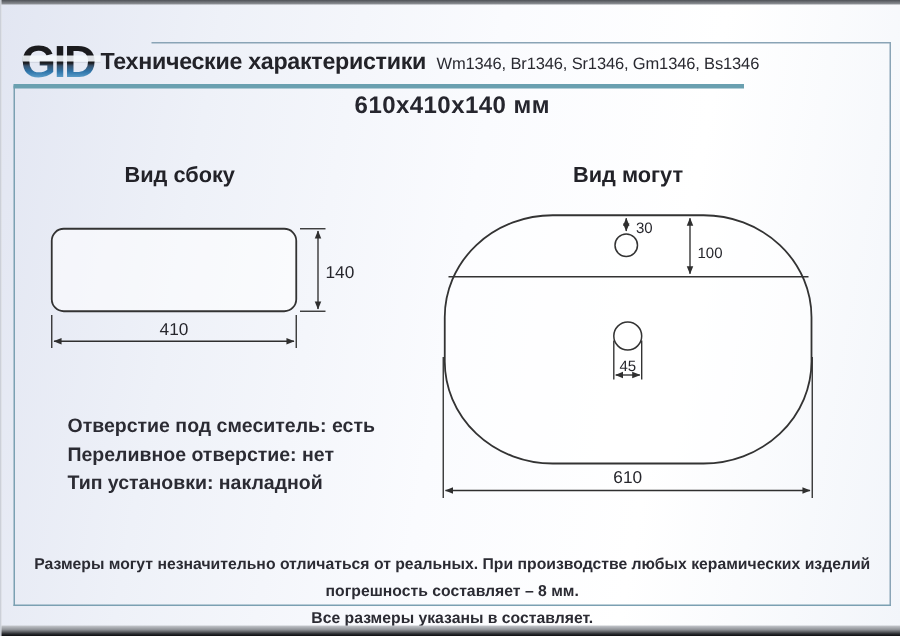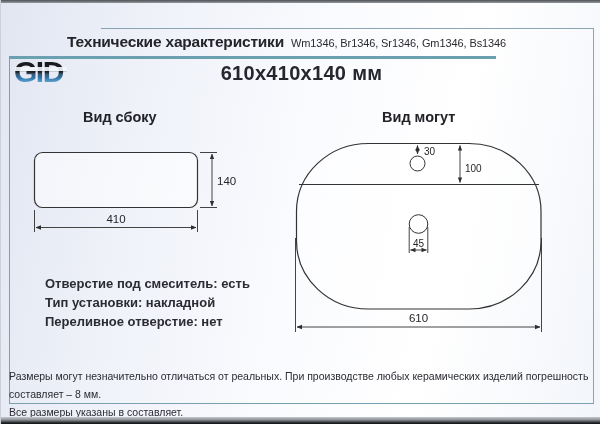--- a/index.html
+++ b/index.html
@@ -20,52 +20,52 @@
   .bottom-band { position:absolute; left:0; bottom:0; width:600px; height:7px;
     background:linear-gradient(180deg,#c6c9ce 0%,#8e9196 40%,#2a2c30 80%,#0d0e10 100%); }
   
   .header-frame { position:absolute; left:100px; top:28px; width:493px; height:376px;
     border-top:1.5px solid var(--frame,#8aa4b6); border-right:1.5px solid var(--frame,#8aa4b6); }
   .content-box { position:absolute; left:8px; top:57px; width:585px; height:347px;
     border-left:1.5px solid var(--box,#7ba0b2); border-bottom:1.5px solid var(--box,#7ba0b2); }
   .title-underline { position:absolute; left:8px; top:56px; width:487px; height:2.5px;
     background:var(--underline,#6aa0b0); }
   
-  .logo { position:absolute; left:13px; top:26px; width:60px; height:32px;margin-top:30px; }
+  .logo { position:absolute; left:13px; top:26px; width:60px; height:32px; }
   .logo-text {
     font-size:30px; font-weight:800; letter-spacing:-1.5px; line-height:32px;
     background:linear-gradient(180deg,#1b1b1e 0%,#1b1b1e 50%,#39536e 56%,#2f76ab 68%,#79b7dc 88%,#9fd0ea 100%);
     -webkit-background-clip:text; background-clip:text; color:transparent;
   }
   .logo-band { position:absolute; left:1px; top:11px; width:52px; height:3.5px;
     background:rgba(244,247,251,0.9); box-shadow:0 0.5px 0 rgba(40,50,60,0.35); }
   .header-row { position:absolute; left:66px; top:33px; display:flex; align-items:baseline; gap:7px; white-space:nowrap; }
   .header-title { font-size:15.5px; font-weight:600; letter-spacing:-0.2px; color:#232329; }
   .header-models { font-size:11px; font-weight:400; letter-spacing:-0.1px; color:#2a2a31; }
   
   .size-heading { position:absolute; left:8px; top:62px; width:585px; text-align:center;
-    font-size:20px; font-weight:600; letter-spacing:0.3px; color:#26262e; }
+    font-size:16px; font-weight:600; letter-spacing:0.3px; color:#26262e; }
   
   .view-label { position:absolute; font-size:14.5px; font-weight:700; color:#222228;text-align:center; }
   .side-label { left:82px; top:109px; }
   .top-label  { left:381px; top:109px; }
   
   svg.drawing { position:absolute; left:0; top:0; width:600px; height:424px; }
   svg .outline { fill:rgba(255,255,255,0.55); stroke:#333; stroke-width:1.2px; }
   svg .thin   { fill:none; stroke:#333; stroke-width:1px; }
   svg .dim    { fill:none; stroke:#2f2f2f; stroke-width:0.9px; }
   svg text { font-family:"Liberation Sans","DejaVu Sans",sans-serif; fill:#26262c; }
   svg .dimtext  { font-size:11.5px; }
   svg .dimsmall { font-size:10px; }
   
   .specs { position:absolute; left:44px; top:274px; font-size:13px; font-weight:600;
     line-height:19px; color:#2b2b33; }
   
-  .footnote { position:absolute; left:8px; top:367px; width:585px; 
-    font-size:10.5px; font-weight:400; line-height:18px; color:#2b2b33; }
+  .footnote { position:absolute; left:8px; top:367px; width:585px; text-align:center;
+    font-size:10.5px; font-weight:700; line-height:18px; color:#2b2b33; }
 </style>
 </head>
 <body>
 
 <div id="sheet">
 
   <div class="top-band"></div>
 
   <div class="header-frame"></div>
   <div class="content-box"></div>
@@ -140,22 +140,22 @@
         <line class="dim" x1="294.5" y1="238" x2="294.5" y2="332"></line>
         <line class="dim" x1="540.5" y1="238" x2="540.5" y2="332"></line>
         <line class="dim" x1="296" y1="327" x2="539" y2="327" marker-start="url(#arr)" marker-end="url(#arr)"></line>
         <text class="dimtext" x="417.5" y="322" text-anchor="middle">610</text>
       </g>
     </g>
   </svg>
 
   <div class="specs">
     <div>Отверстие под смеситель: есть</div>
+    <div>Переливное отверстие: нет</div>
     <div>Тип установки: накладной</div>
-    <div>Переливное отверстие: нет</div>
   </div>
 
   <div class="footnote">
     <div>Размеры могут незначительно отличаться от реальных. При производстве любых керамических изделий погрешность составляет – 8 мм.</div>
     <div>Все размеры указаны в составляет.</div>
   </div>
 
   <div class="bottom-band"></div>
 </div>
 

